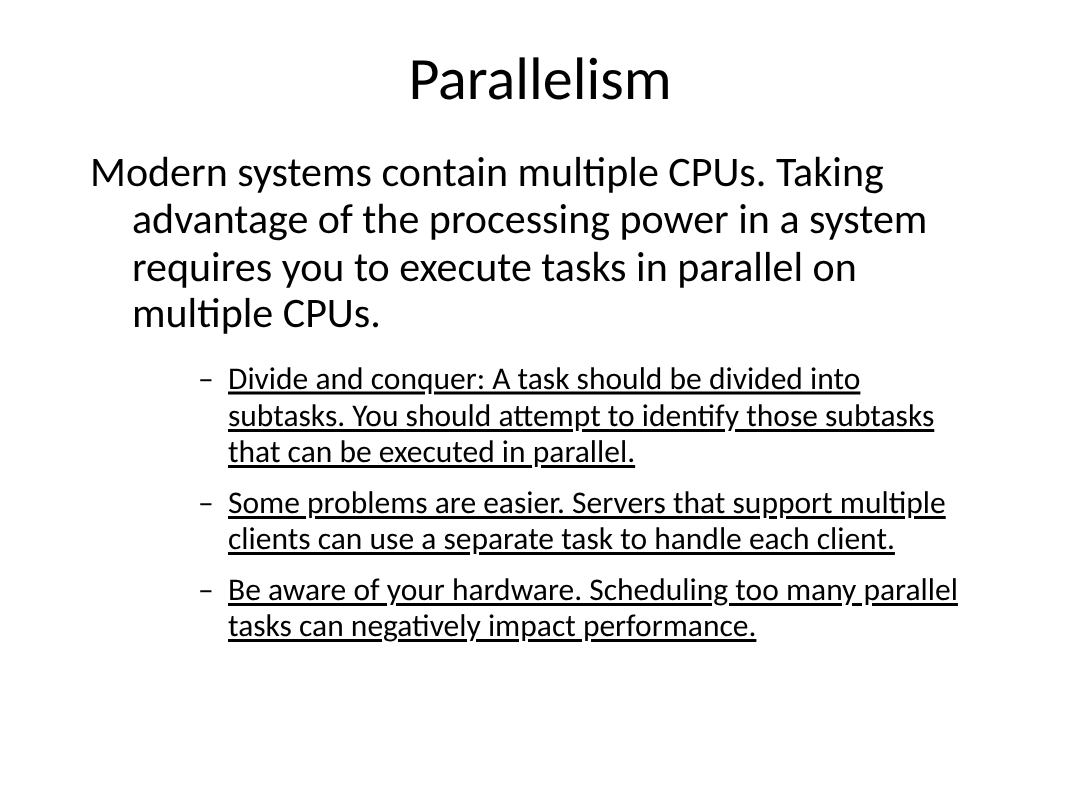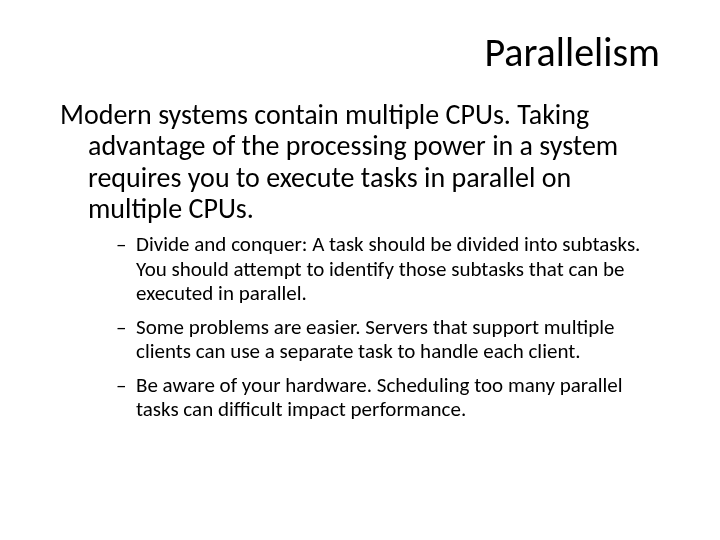--- a/index.html
+++ b/index.html
@@ -11,37 +11,38 @@
     font-family: Calibri, "Segoe UI", Arial, sans-serif;
     color: #000;
   }
   .slide {
     box-sizing: border-box;
     width: 720px;
     height: 540px;
     padding: 20px 60px 40px 60px;
   }
   .title {
-    text-align: right;
+    text-align: center;
     font-size: 40px;
     font-weight: 400;
     margin: 8px 0 22px 0;
     font-family: Calibri, "Segoe UI", Arial, sans-serif;
   }
   .intro {
     font-size: 28px;
     line-height: 1.12;
     margin: 0 0 8px 0;
     text-indent: -28px;
     padding-left: 28px;
   }
   ul.bullets {
     list-style: none;
-    margin: 0;
+    margin: 16px;
     padding: 0 0 0 56px;
+    text-decoration: underline;
   }
   ul.bullets li {
     position: relative;
     font-size: 21px;
     line-height: 1.15;
     margin: 0 0 10px 0;
     padding-left: 20px;
   }
   ul.bullets li::before {
     content: "–";
@@ -52,15 +53,15 @@
 </style>
 </head>
 <body>
 
 <div class="slide">
   <h1 class="title">Parallelism</h1>
   <p class="intro">Modern systems contain multiple CPUs. Taking advantage of the processing power in a system requires you to execute tasks in parallel on multiple CPUs.</p>
   <ul class="bullets">
     <li>Divide and conquer: A task should be divided into subtasks. You should attempt to identify those subtasks that can be executed in parallel.</li>
     <li>Some problems are easier. Servers that support multiple clients can use a separate task to handle each client.</li>
-    <li>Be aware of your hardware. Scheduling too many parallel tasks can difficult impact performance.</li>
+    <li>Be aware of your hardware. Scheduling too many parallel tasks can negatively impact performance.</li>
   </ul>
 </div>
 
 </body></html>

